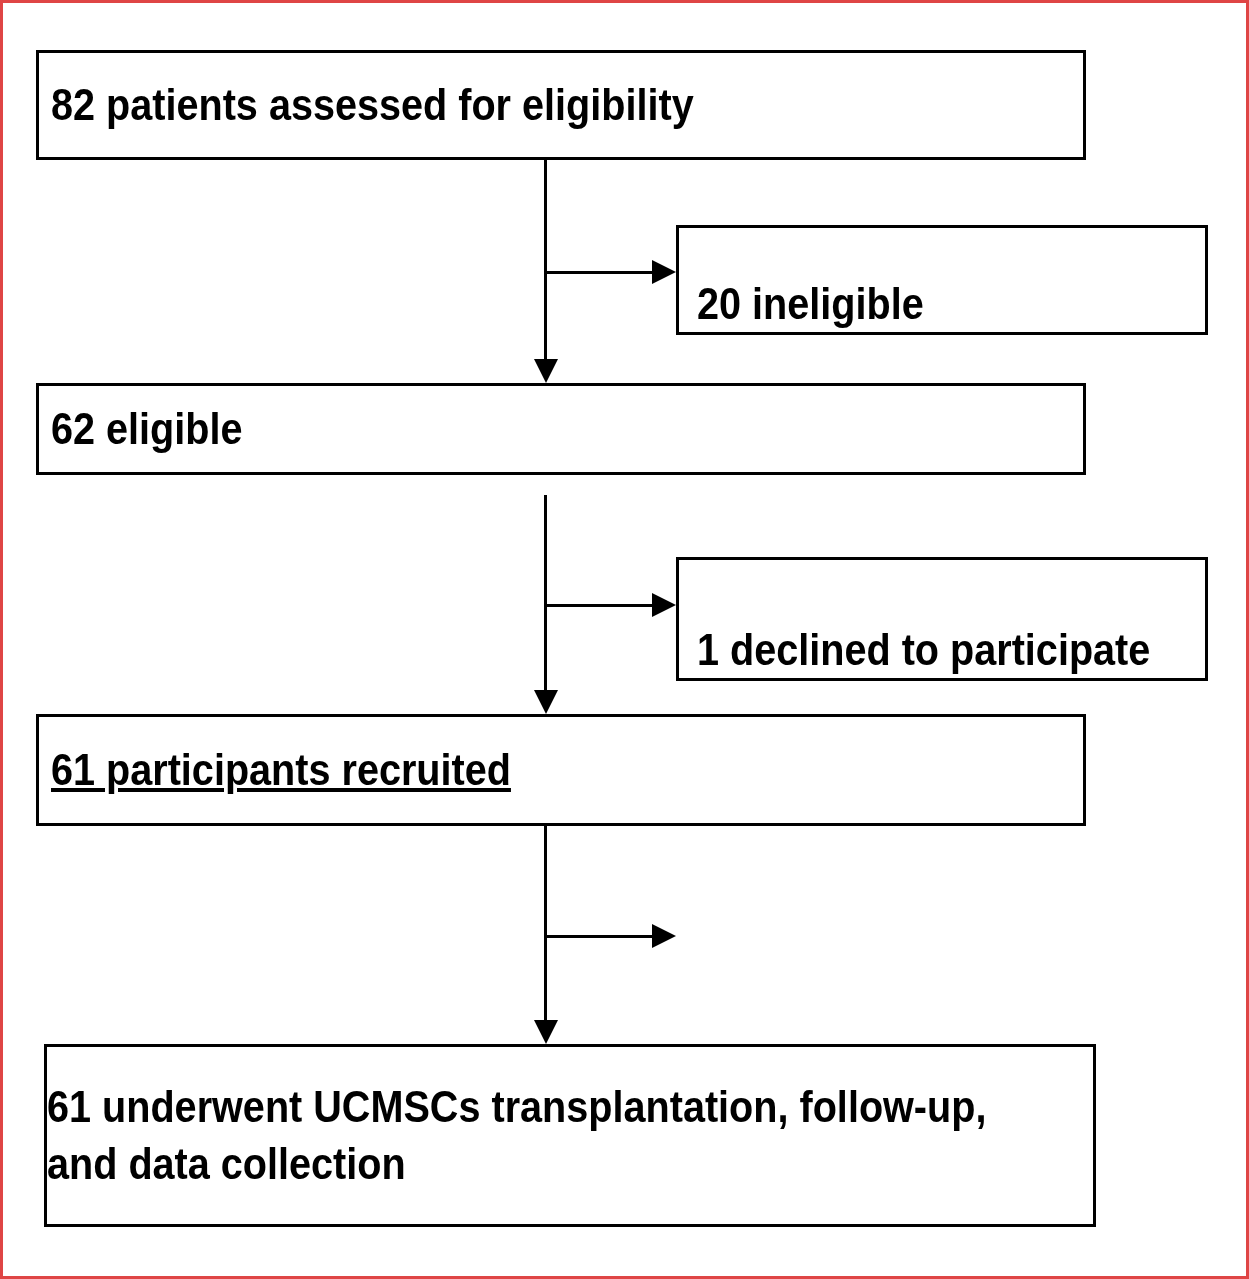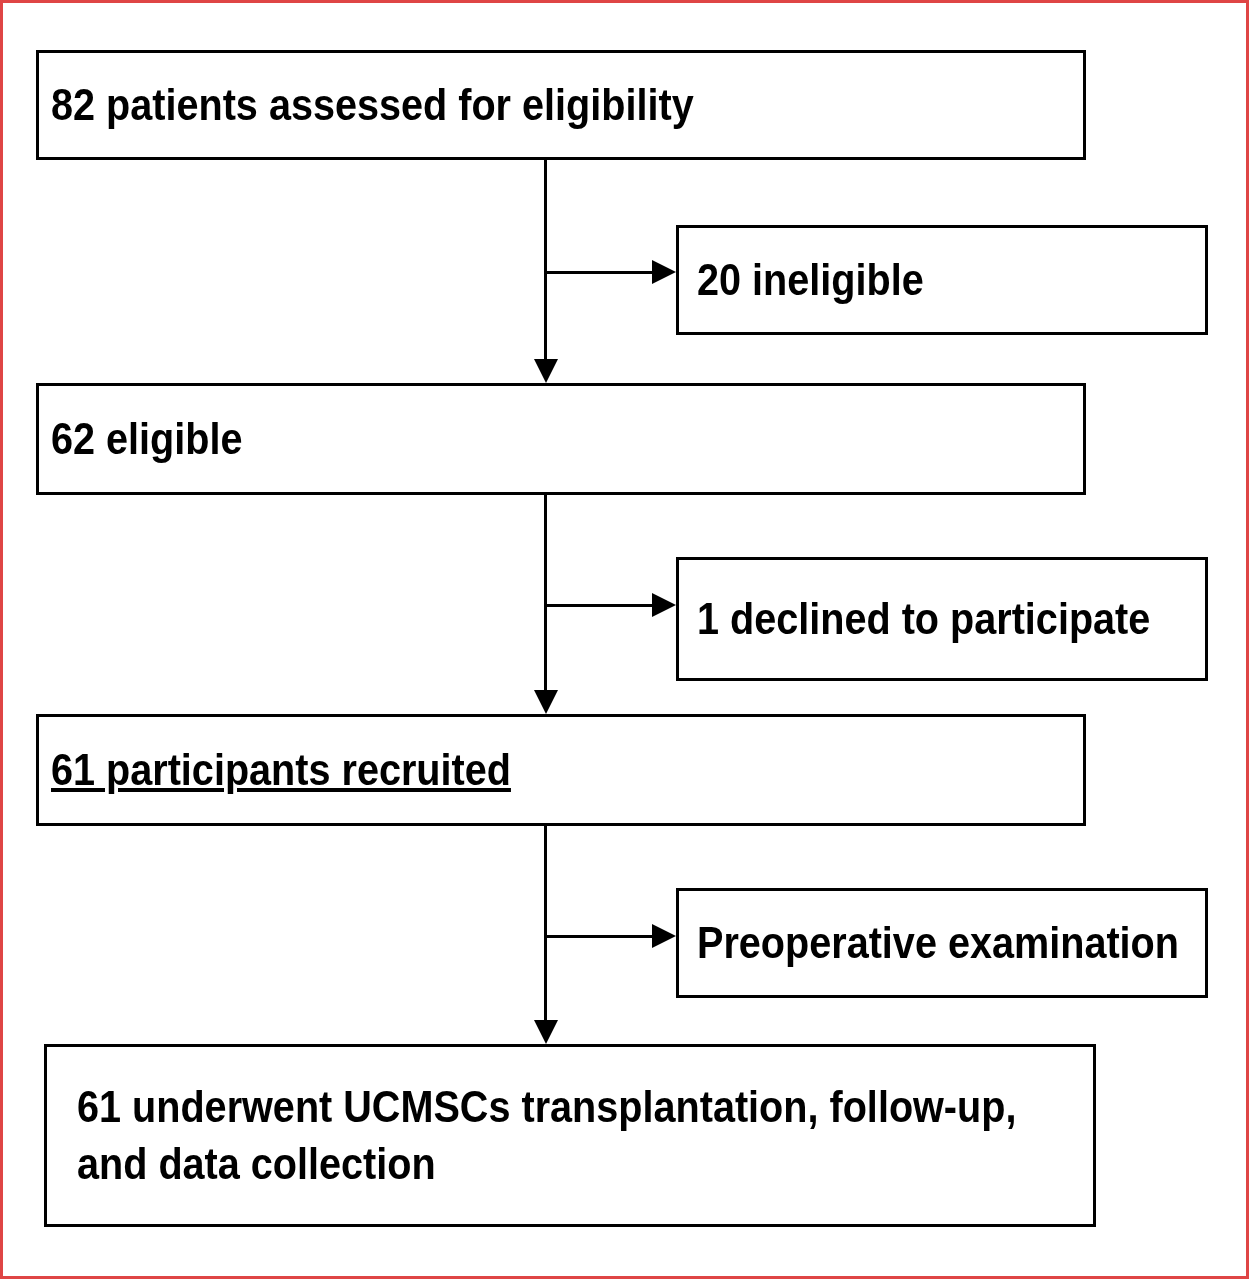--- a/index.html
+++ b/index.html
@@ -21,22 +21,22 @@
   .box {
     position: absolute;
     background: #ffffff;
     border: 3px solid #000000;
     box-sizing: border-box;
     display: flex;
     align-items: center;
     z-index: 2;
   }
   .box.main { padding-left: 12px; }
-  .box.side { padding-left: 18px; }
-  .box.final { padding-left: 30px; }
+  .box.side { padding-left: 18px; align-items: flex-end; }
+  .box.final { }
   .t {
     font-weight: 700;
     font-size: 45px;
     line-height: 1.25;
     color: #000000;
     transform: scaleX(0.88);
     transform-origin: left center;
     white-space: nowrap;
   }
   .vline {
@@ -71,21 +71,21 @@
 </style>
 </head>
 <body>
 
 <div class="stage">
 
   <div class="box main" style="left:36px; top:50px; width:1050px; height:110px;">
     <span class="t">82 patients assessed for eligibility</span>
   </div>
 
-  <div class="box main" style="left:36px; top:383px; width:1050px; height:112px;">
+  <div class="box main" style="left:36px; top:383px; width:1050px; height:92px;">
     <span class="t">62 eligible</span>
   </div>
 
   <div class="box main" style="left:36px; top:714px; width:1050px; height:112px;text-decoration:underline;">
     <span class="t">61 participants recruited</span>
   </div>
 
   <div class="box final" style="left:44px; top:1044px; width:1052px; height:183px;">
     <div class="t">
       <div>61 underwent UCMSCs transplantation, follow-up,</div>
@@ -94,23 +94,20 @@
   </div>
 
   <div class="box side" style="left:676px; top:225px; width:532px; height:110px;">
     <span class="t">20 ineligible</span>
   </div>
 
   <div class="box side" style="left:676px; top:557px; width:532px; height:124px;">
     <span class="t">1 declined to participate</span>
   </div>
 
-  <div class="box side" style="left:676px; top:888px; width:532px; height:110px;">
-    <span class="t">Preoperative examination</span>
-  </div>
 
   <div class="vline" style="top:160px; height:202px;"></div>
   <div class="arrow-down" style="left:534px; top:359px;"></div>
 
   <div class="vline" style="top:495px; height:198px;"></div>
   <div class="arrow-down" style="left:534px; top:690px;"></div>
 
   <div class="vline" style="top:826px; height:197px;"></div>
   <div class="arrow-down" style="left:534px; top:1020px;"></div>
 

